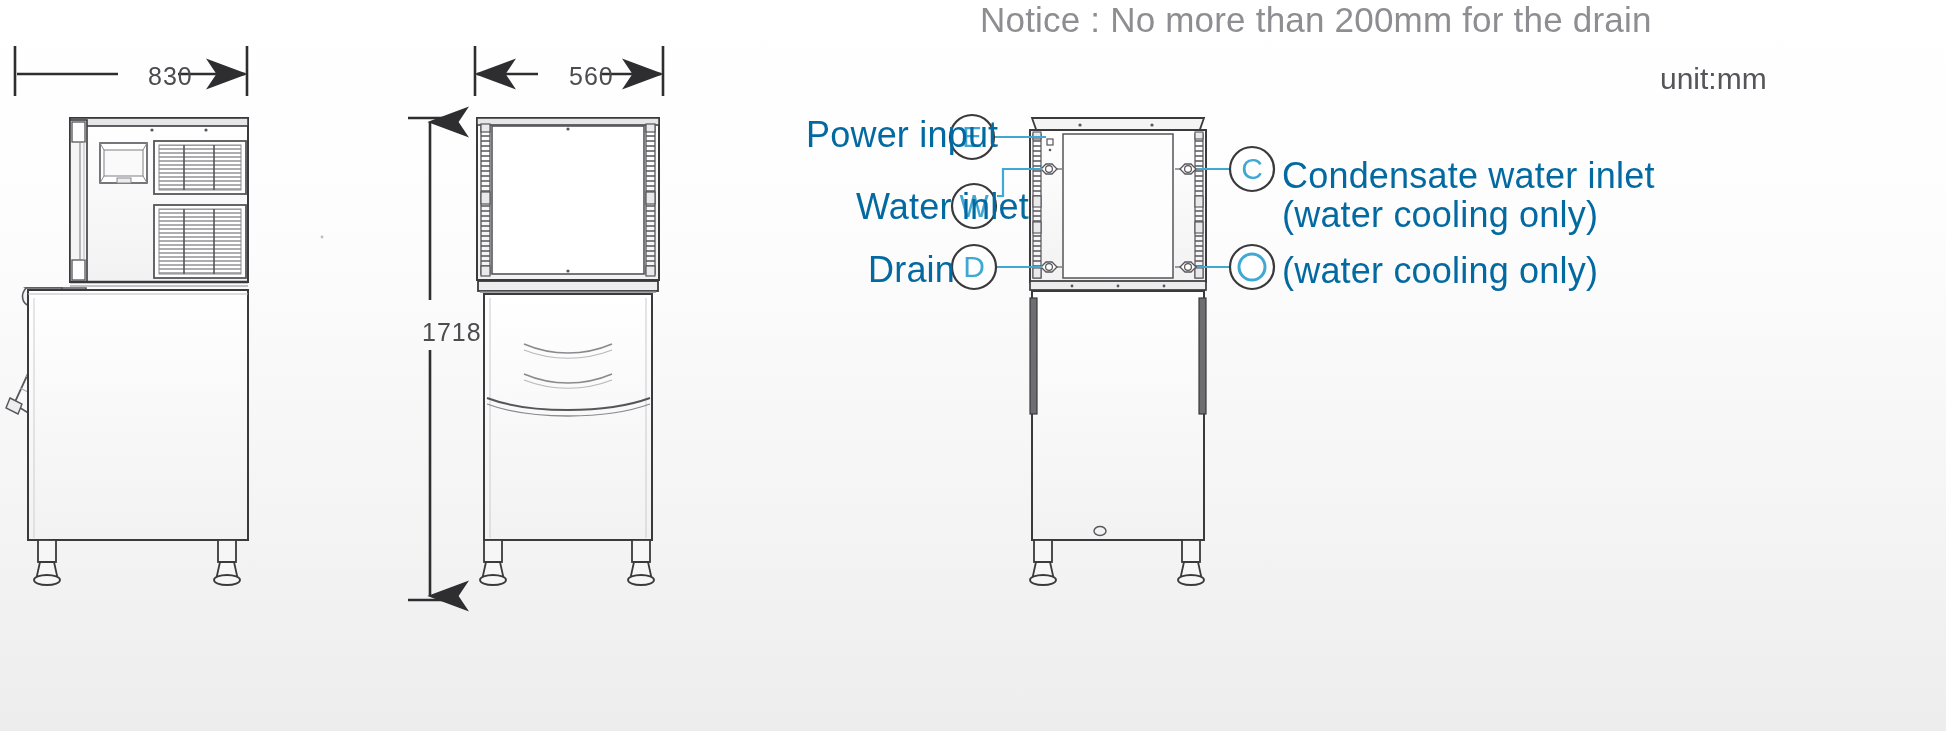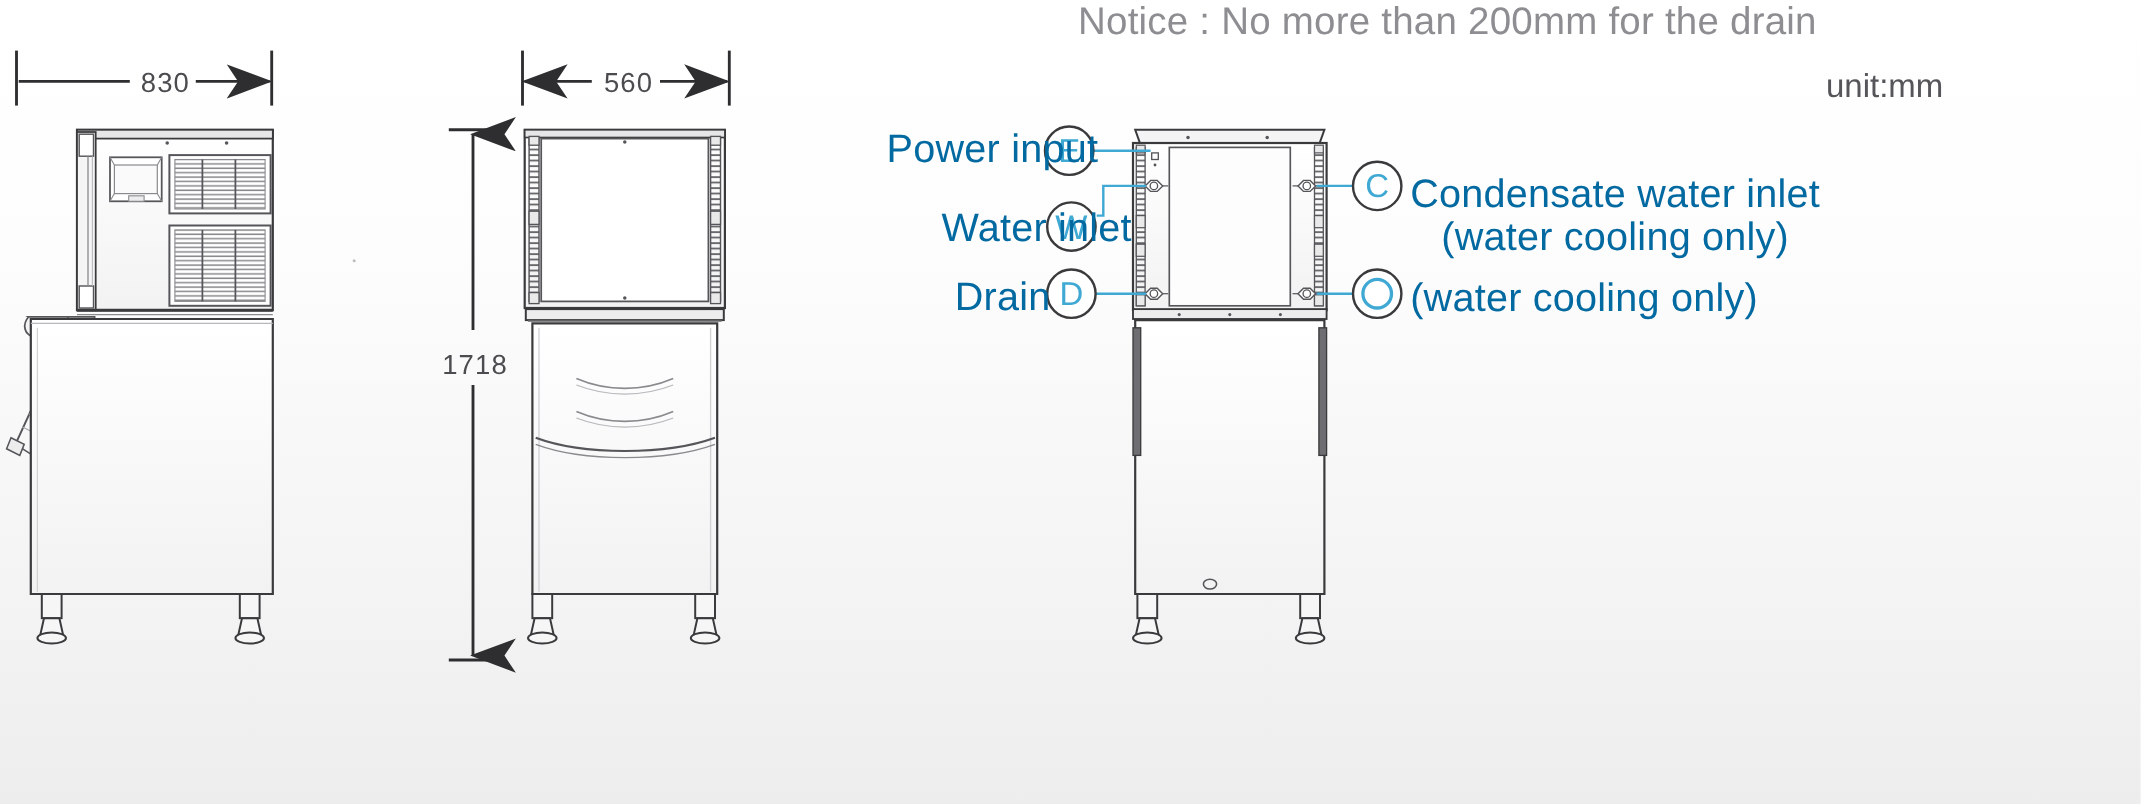--- a/index.html
+++ b/index.html
@@ -13,31 +13,31 @@
 
   
   .txt{position:absolute;color:#6f6f73;white-space:nowrap;}
   .notice{
     left:980px;top:0;font-size:35px;color:#8e8e92;letter-spacing:.2px;
   }
   .unit{
     left:1660px;top:62px;font-size:30px;color:#55555a;
   }
   .dimlabel{
-    font-size:25px;color:#4c4c50;letter-spacing:1px;
+    font-size:25px;color:#4c4c50;letter-spacing:1px;margin-left:20px;
   }
   .dim-830{left:128px;top:62px;}
   .dim-560{left:549px;top:62px;}
   .dim-1718{left:402px;top:318px;}
 
   .lbl{
     position:absolute;font-size:36px;color:#0369a1;white-space:nowrap;
     letter-spacing:.2px;line-height:1.0;
   }
-  .lbl.right{text-align:center;}
+  .lbl.right{text-align:left;}
   .lbl.left{text-align:right;}
   .lbl .l2{display:block;margin-top:3px;}
 
   .lbl-power{left:806px;top:117px;}
   .lbl-water{left:856px;top:189px;}
   .lbl-drain{left:868px;top:252px;}
   .lbl-cin{left:1282px;top:158px;}
   .lbl-cout{left:1282px;top:250px;}
 </style>
 </head>

